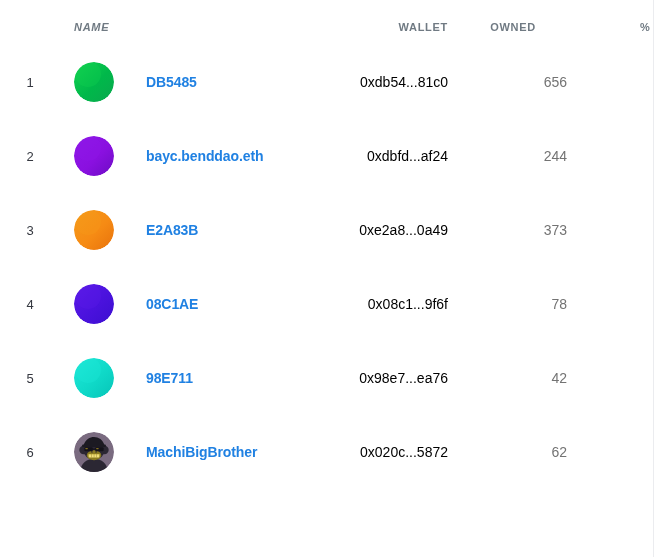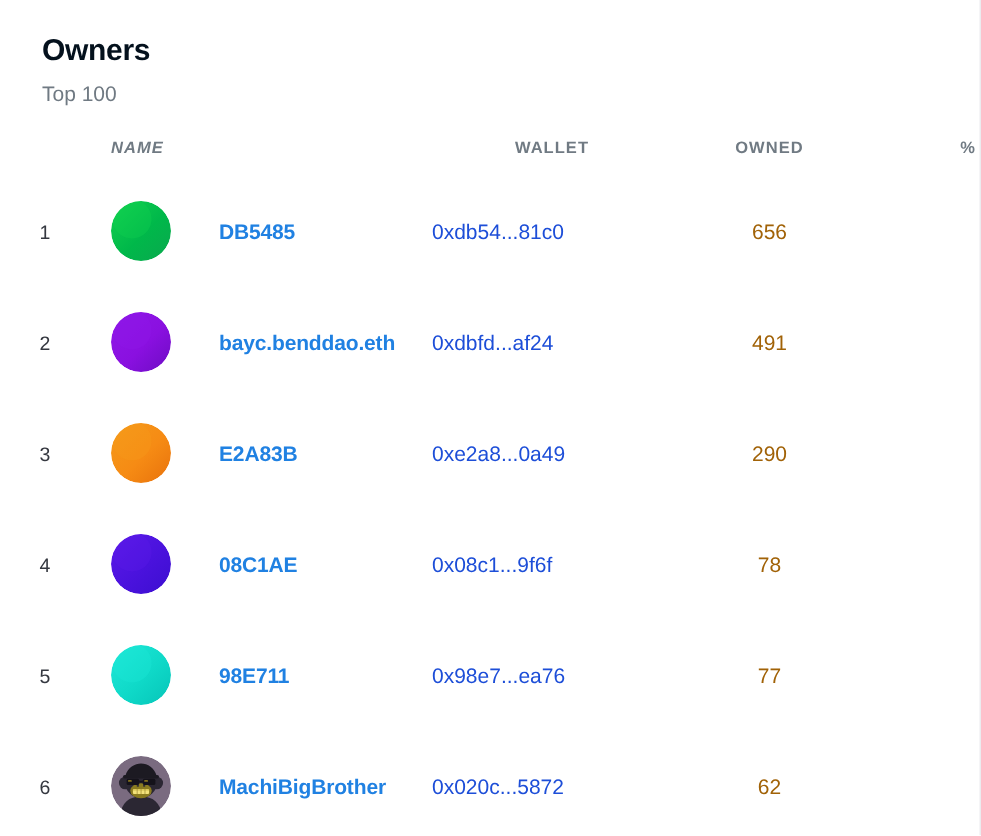--- a/index.html
+++ b/index.html
@@ -56,21 +56,21 @@
     font-weight: bold;
     color: #707a83;
     letter-spacing: 0.7px;
     padding-bottom: 12px;
     vertical-align: bottom;
     white-space: nowrap;
   }
 
   th.col-rank   { width: 58px;  }
   th.col-name   { width: 212px; text-align: left; padding-left: 14px; font-style: italic; }
-  th.col-wallet { width: 160px; text-align: center; padding-right: 10px; }
+  th.col-wallet { width: 160px; text-align: right; padding-right: 10px; }
   th.col-owned  { width: 108px; text-align: center; padding-right: 16px; }
   th.col-pct    { width: 116px; text-align: right; padding-right: 28px; }
 
   .owners-table td {
     height: 72px;
     vertical-align: middle;
     font-size: 14px;
     color: #04111d;
   }
 
@@ -103,49 +103,45 @@
   .name-link {
     font-size: 14px;
     font-weight: bold;
     color: #2081e2;
     text-decoration: none;
     white-space: nowrap;
     letter-spacing: -0.1px;
   }
 
   td.cell-wallet {
-    text-align: left;
+    text-align: right;
     padding-right: 10px;
     font-size: 14px;
-    color: #1d4ed8;
+    color: #000000;
     white-space: nowrap;
   }
   td.cell-owned {
-    text-align: center;
+    text-align: right;
     padding-right: 16px;
     font-size: 14px;
-    color: #a16207;
+    color: #737373;
   }
   td.cell-pct {
     text-align: right;
     padding-right: 28px;
     font-size: 14px;
     font-weight: bold;
     color: #04111d;
   }
 </style>
 </head>
 <body>
 
 <div class="panel">
 
-  <div class="panel-header">
-    <div class="panel-title">Owners</div>
-    <div class="panel-subtitle">Top 100</div>
-  </div>
 
   <table class="owners-table">
     <thead>
       <tr>
         <th class="col-rank"></th>
         <th class="col-name">NAME</th>
         <th class="col-wallet">WALLET</th>
         <th class="col-owned">OWNED</th>
         <th class="col-pct">% OWNED</th>
       </tr>
@@ -189,21 +185,21 @@
                     </linearGradient>
                   </defs>
                   <circle cx="20" cy="20" r="20" fill="url(#g1)"></circle>
                   <circle cx="14" cy="12" r="13" fill="#8f18e8" opacity="0.35"></circle>
                 </svg>
               </span>
               <a class="name-link" href="#">bayc.benddao.eth</a>
             </div>
           </td>
           <td class="cell-wallet">0xdbfd...af24</td>
-          <td class="cell-owned">491</td>
+          <td class="cell-owned">244</td>
           <td class="cell-pct">4.91%</td>
         </tr>
         <tr>
           <td class="cell-rank">3</td>
           <td class="cell-name">
             <div class="name-wrap">
               <span class="avatar">
                 <svg viewBox="0 0 40 40" xmlns="http://www.w3.org/2000/svg">
                   <defs>
                     <linearGradient id="g2" x1="0%" y1="0%" x2="100%" y2="100%">
@@ -213,21 +209,21 @@
                     </linearGradient>
                   </defs>
                   <circle cx="20" cy="20" r="20" fill="url(#g2)"></circle>
                   <circle cx="14" cy="12" r="13" fill="#f59a1a" opacity="0.35"></circle>
                 </svg>
               </span>
               <a class="name-link" href="#">E2A83B</a>
             </div>
           </td>
           <td class="cell-wallet">0xe2a8...0a49</td>
-          <td class="cell-owned">290</td>
+          <td class="cell-owned">373</td>
           <td class="cell-pct">2.13%</td>
         </tr>
         <tr>
           <td class="cell-rank">4</td>
           <td class="cell-name">
             <div class="name-wrap">
               <span class="avatar">
                 <svg viewBox="0 0 40 40" xmlns="http://www.w3.org/2000/svg">
                   <defs>
                     <linearGradient id="g3" x1="0%" y1="0%" x2="100%" y2="100%">
@@ -261,21 +257,21 @@
                     </linearGradient>
                   </defs>
                   <circle cx="20" cy="20" r="20" fill="url(#g4)"></circle>
                   <circle cx="14" cy="12" r="13" fill="#1ee8d8" opacity="0.35"></circle>
                 </svg>
               </span>
               <a class="name-link" href="#">98E711</a>
             </div>
           </td>
           <td class="cell-wallet">0x98e7...ea76</td>
-          <td class="cell-owned">77</td>
+          <td class="cell-owned">42</td>
           <td class="cell-pct">0.77%</td>
         </tr>
         <tr>
           <td class="cell-rank">6</td>
           <td class="cell-name">
             <div class="name-wrap">
               <span class="avatar">
                 <svg viewBox="0 0 40 40" xmlns="http://www.w3.org/2000/svg">
                   <circle cx="20" cy="20" r="20" fill="#7a6b80"></circle>
                   <path d="M6 40 C7 31 12 27 20 27 C28 27 33 31 34 40 Z" fill="#2b2733"></path>

